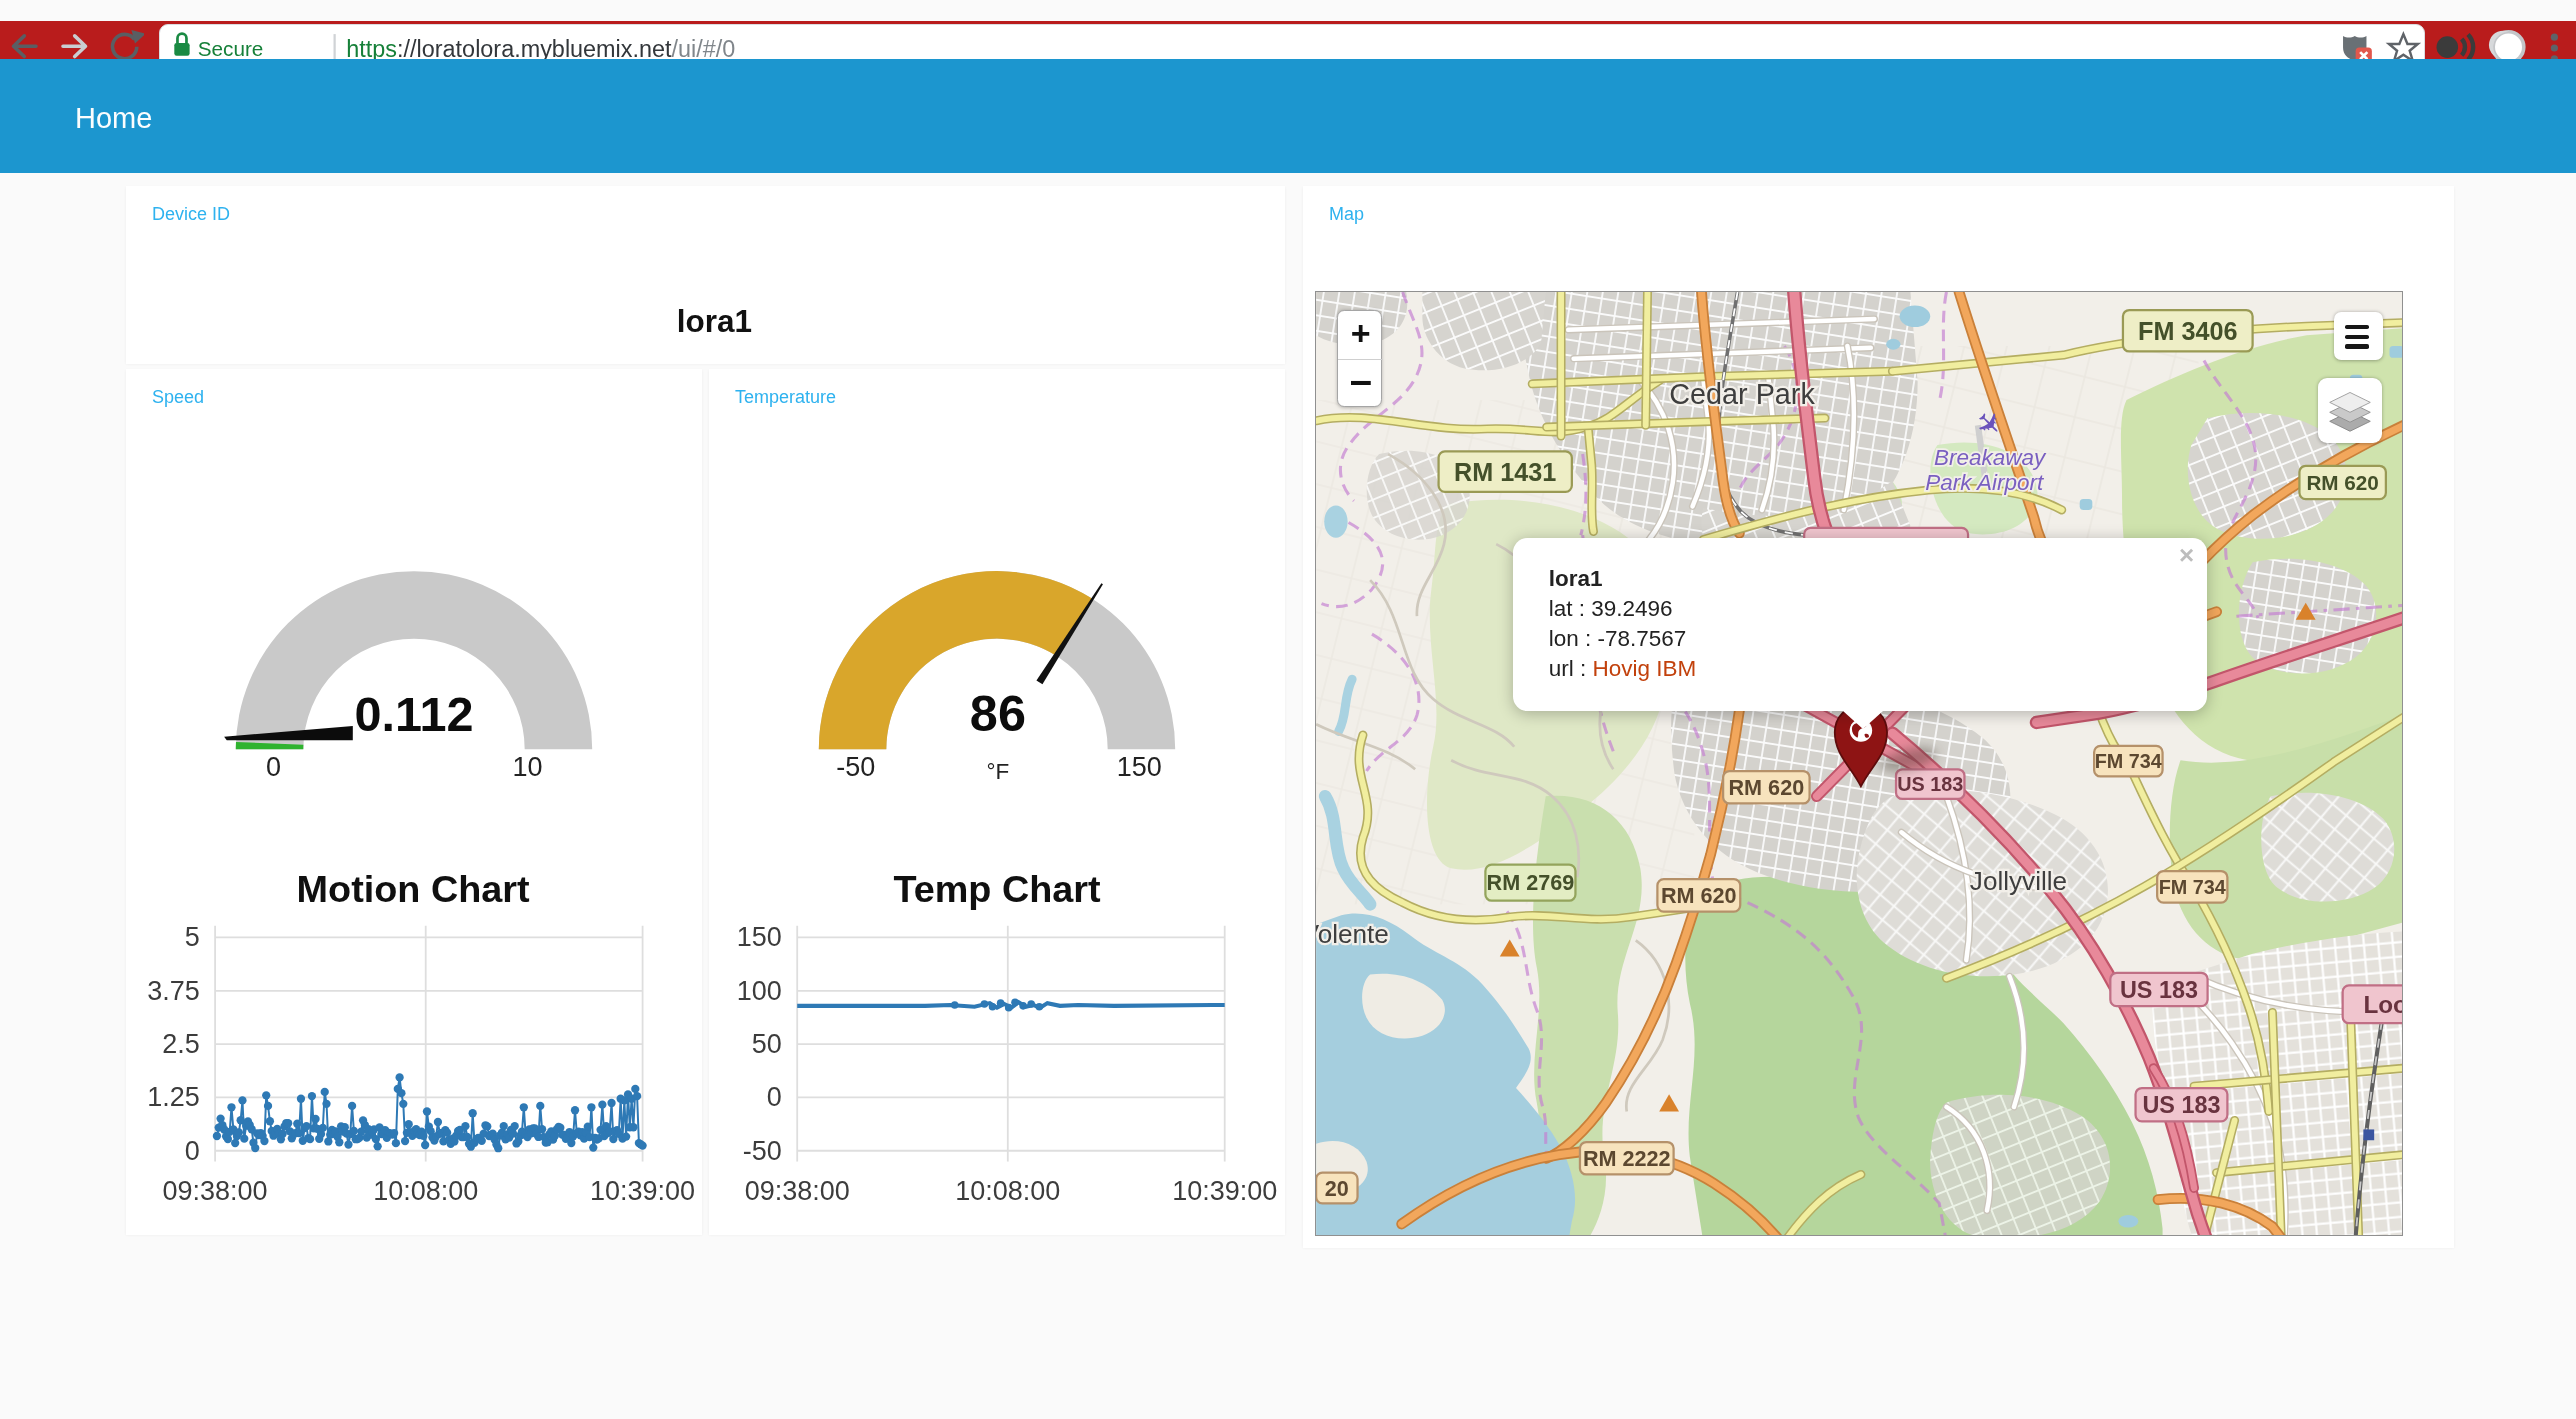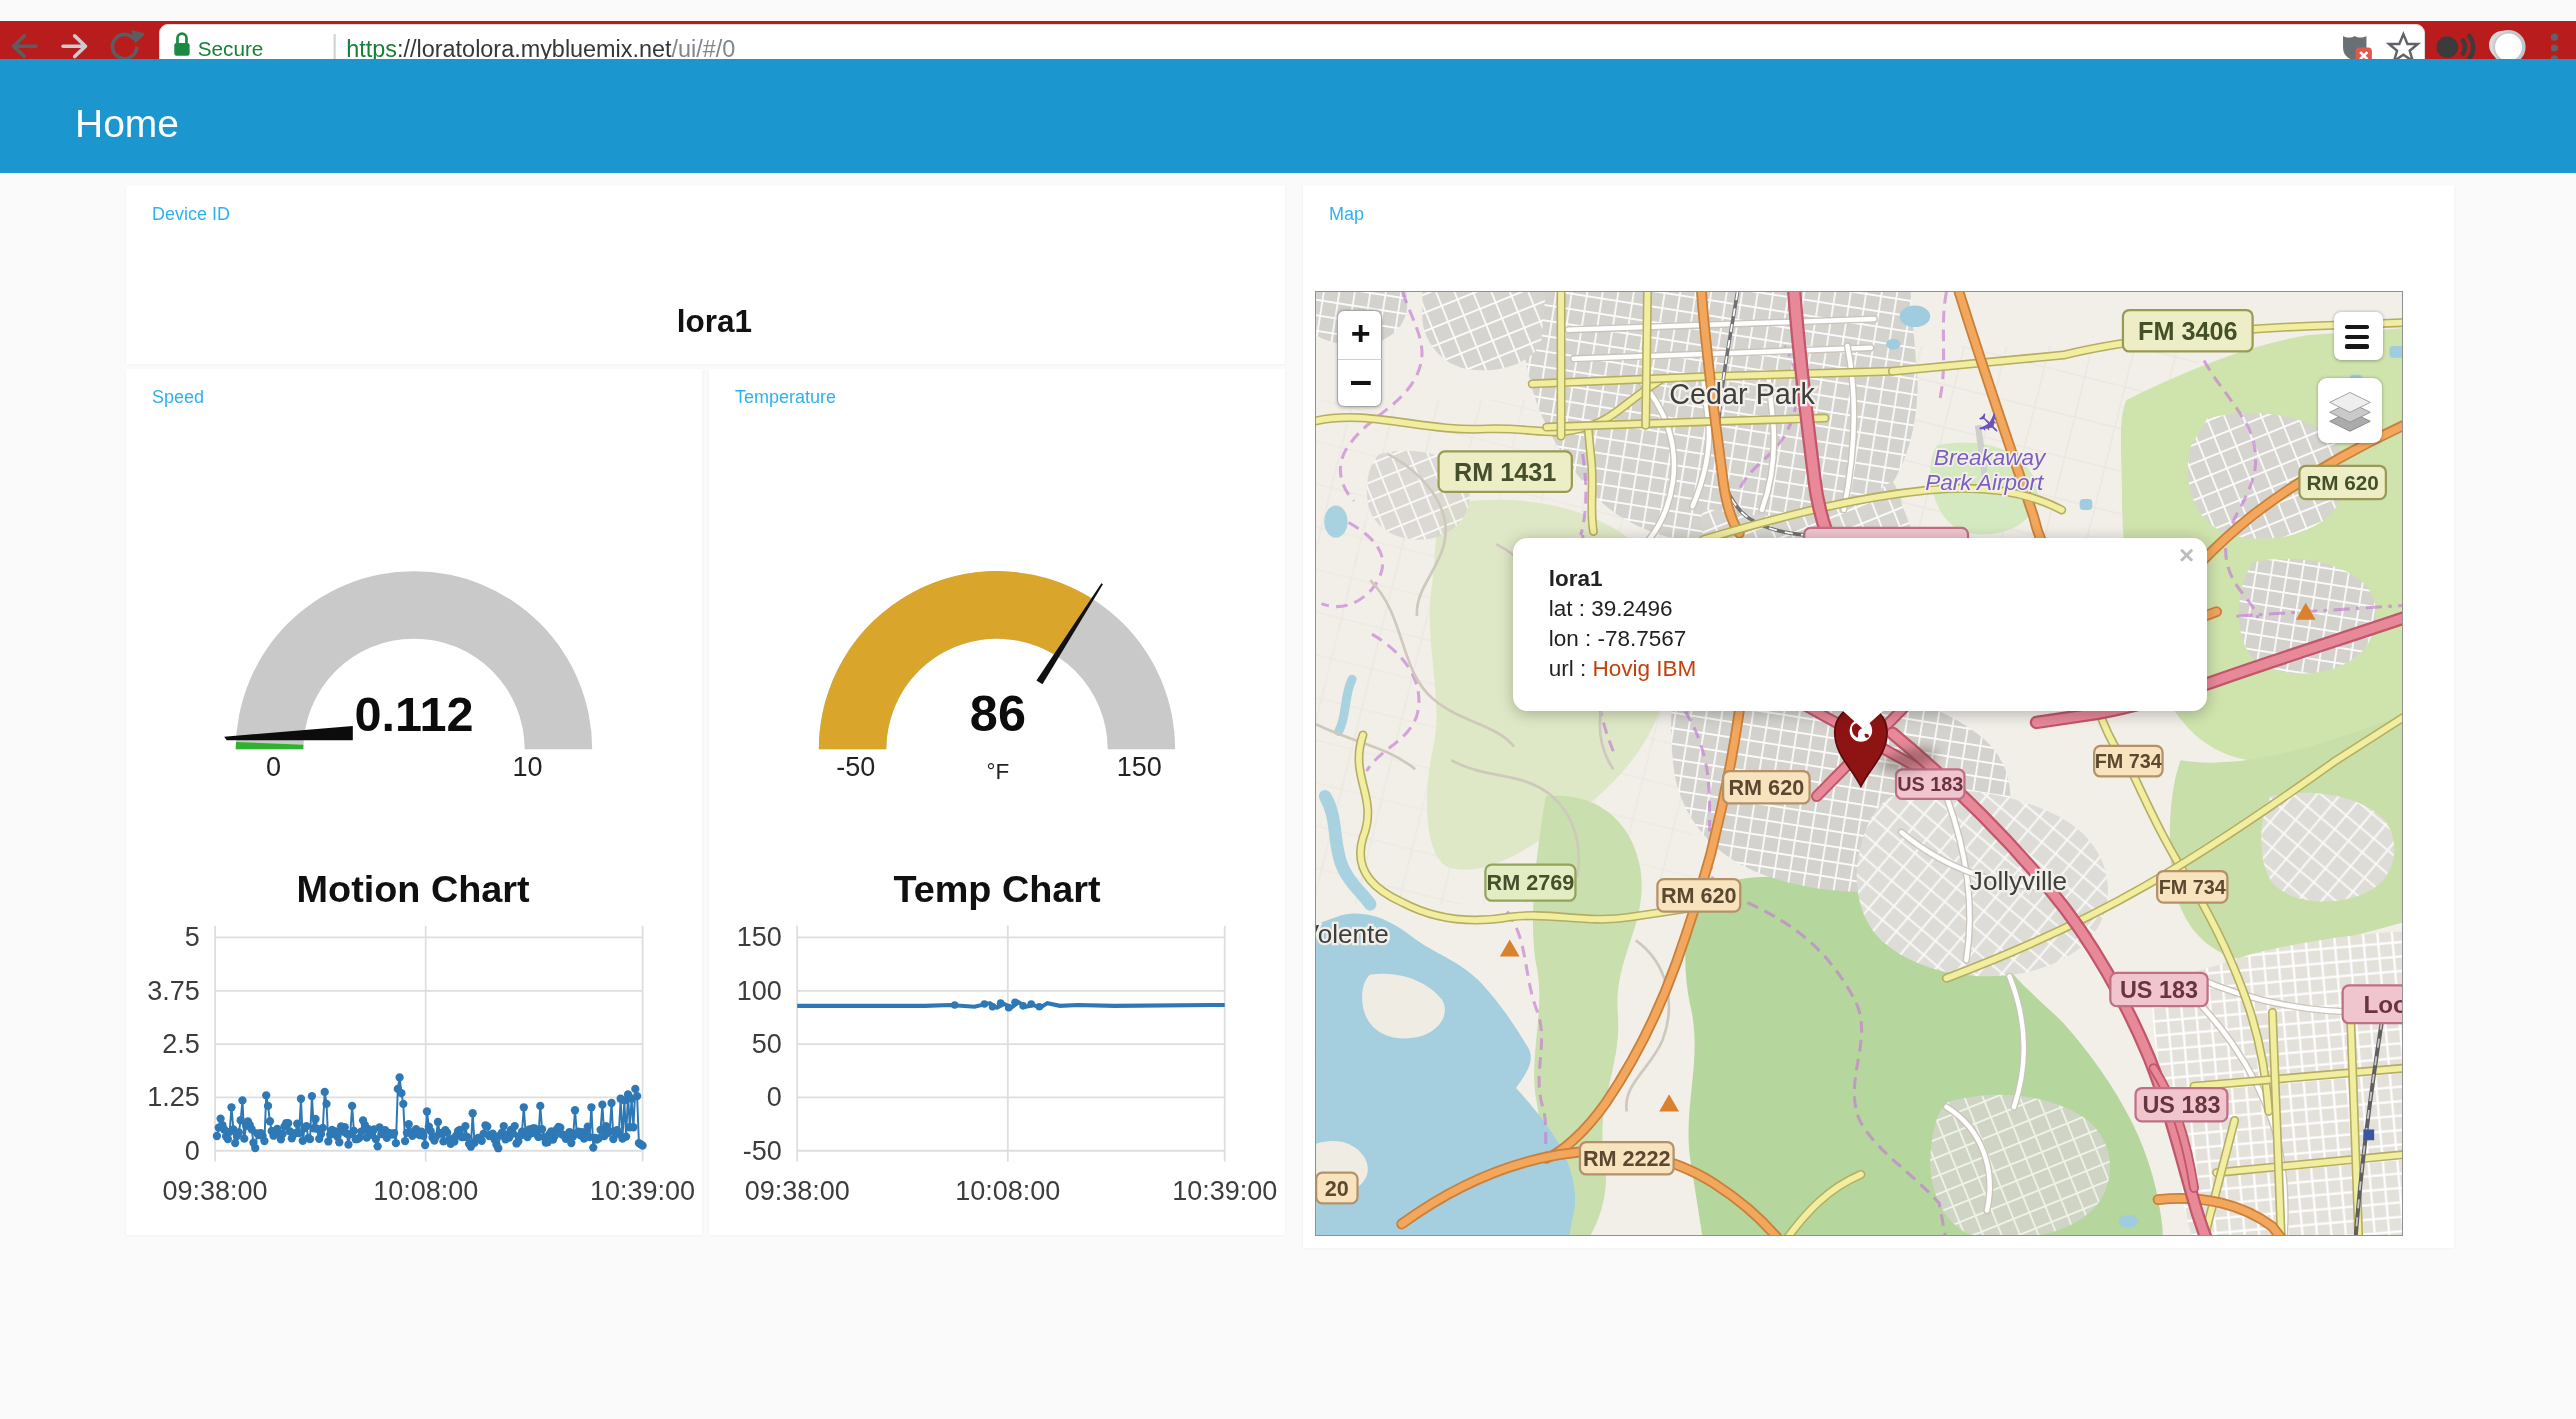--- a/index.html
+++ b/index.html
@@ -41,21 +41,21 @@
     <path d="M85,12 a17,17 0 0 0 -12,29 a13,13 0 0 1 12,-29z" fill="#d7d9db"></path>
     <g fill="#5f6368">
       <circle cx="136" cy="18" r="4"></circle>
           <circle cx="136" cy="30" r="4"></circle>
           <circle cx="136" cy="42" r="4"></circle>
     </g>
   </svg>
 </div>
 
 <div class="abs" style="left:0;top:59px;width:2576px;height:114px;background:#1c96cf;">
-  <div class="abs" style="left:75px;top:43px;font-size:39px;color:#fbfdfe;">Home</div>
+  <div class="abs" style="left:75px;top:43px;font-size:29px;color:#fbfdfe;">Home</div>
 </div>
 
 <div class="card" style="left:126px;top:186px;width:1159px;height:178px;">
   <div class="ctitle">Device ID</div>
   <div class="abs" style="left:9px;top:117px;width:100%;text-align:center;font-size:31.5px;font-weight:bold;color:#111;">lora1</div>
 </div>
 
 <div class="card" style="left:126px;top:369px;width:576px;height:866px;">
   <div class="ctitle">Speed</div>
   <svg class="abs" style="left:0;top:0" width="576" height="866" viewBox="0 0 640 961">

